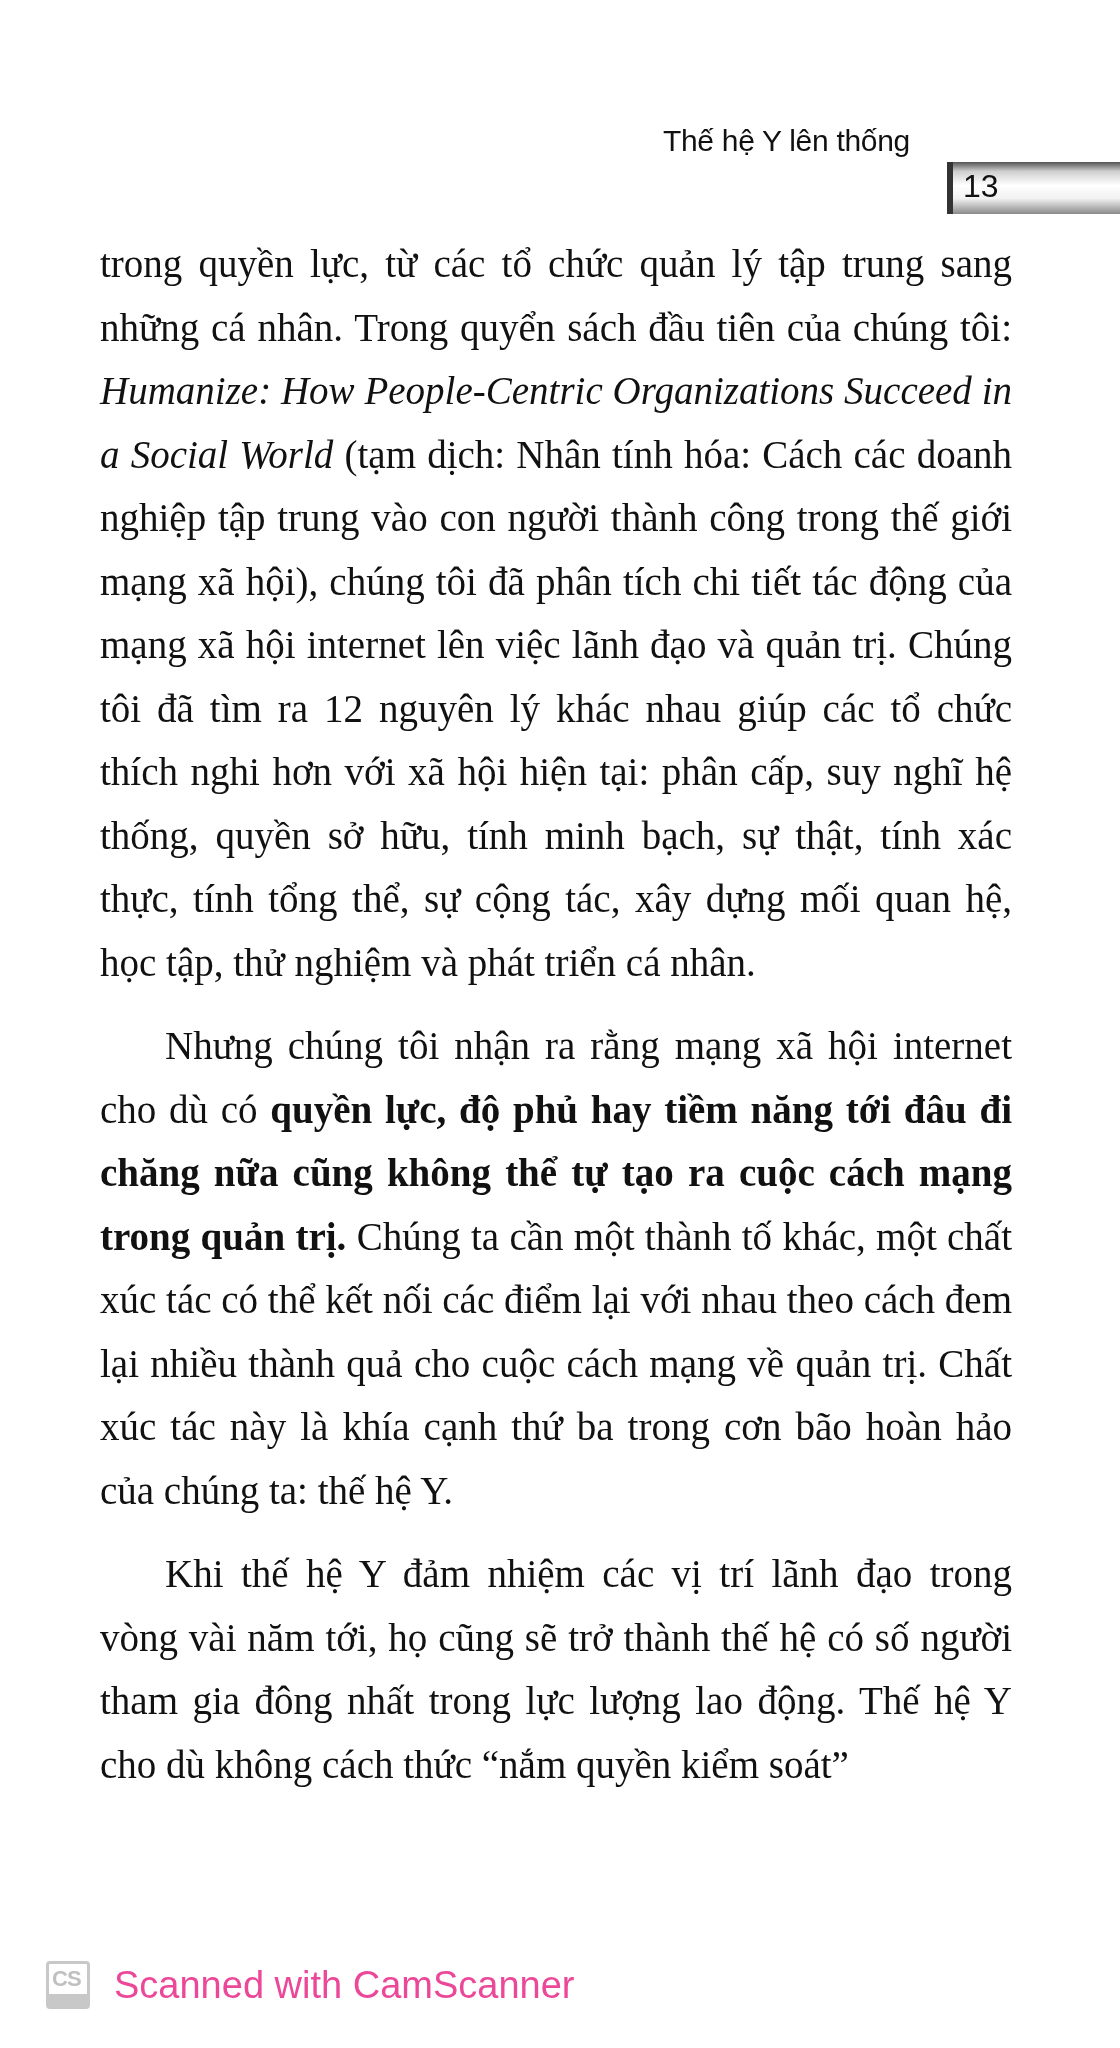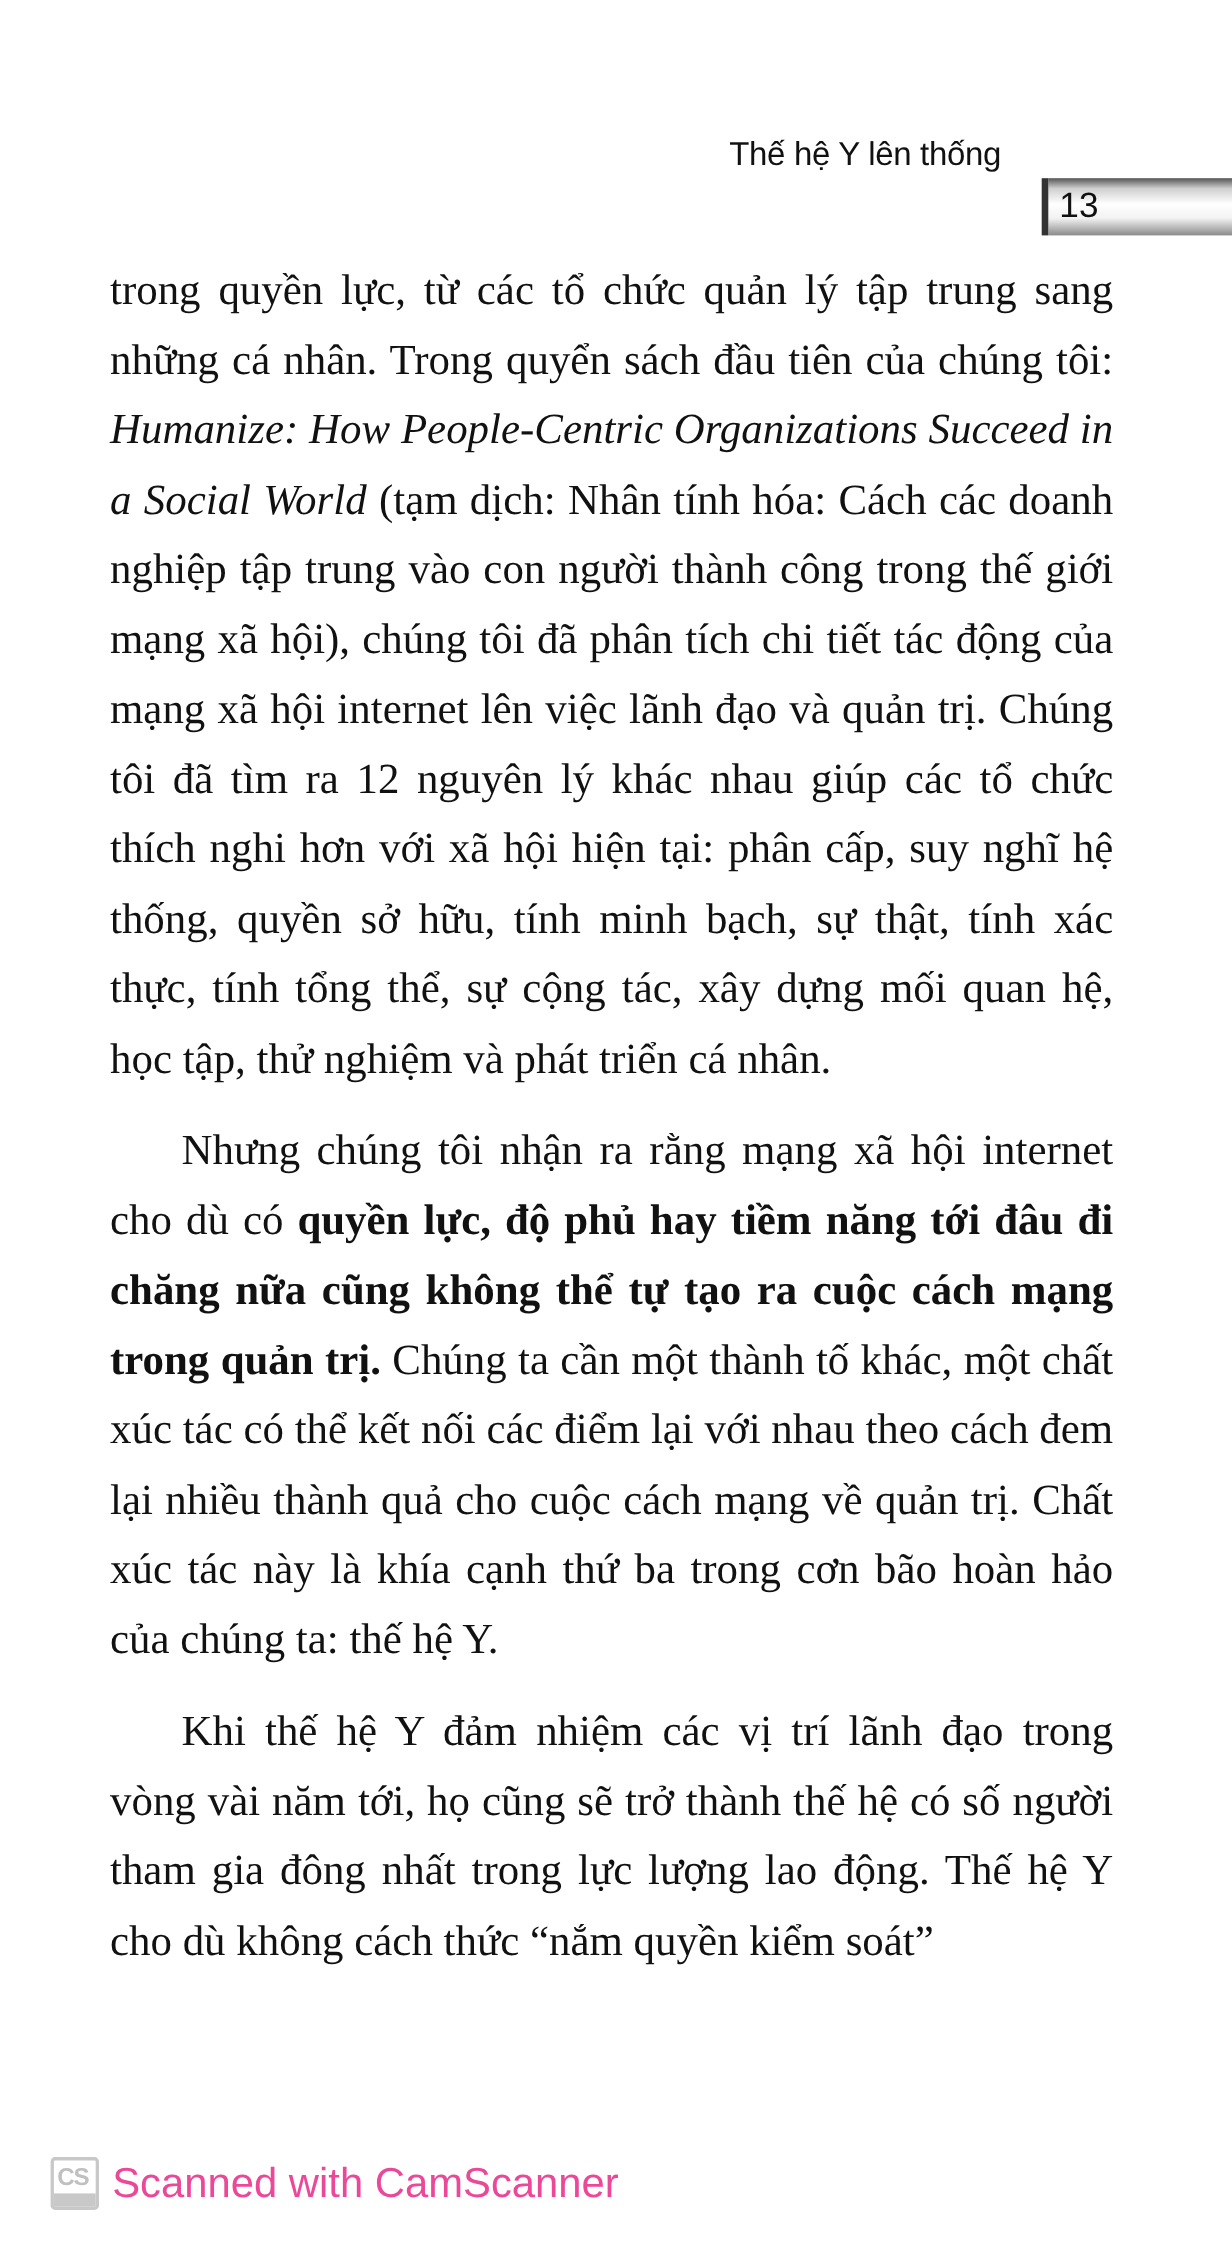--- a/index.html
+++ b/index.html
@@ -33,21 +33,21 @@
   }
   .para {
     margin: 0; font-size: 39px; line-height: 63.5px; text-align: justify;
     text-align-last: left;
   }
   .para.indented { text-indent: 65px; margin-top: 20px; }
   .para i { font-style: italic; }
   .para b { font-weight: bold; }
   .watermark {
     position: absolute; left: 46px; top: 1960px; height: 50px;
-    display: flex; align-items: center; gap: 12px;
+    display: flex; align-items: center; gap: 24px;
   }
   .cs-logo {
     width: 44px; height: 48px; border: 3px solid #c8c8c8; border-radius: 4px;
     box-sizing: border-box; position: relative; background: #fff;
   }
   .cs-logo::after {
     content: ""; position: absolute; left: 0; right: 0; bottom: 0; height: 12px; background: #c8c8c8;
   }
   .cs-logo span {
     position: absolute; top: 2px; left: 3px;

